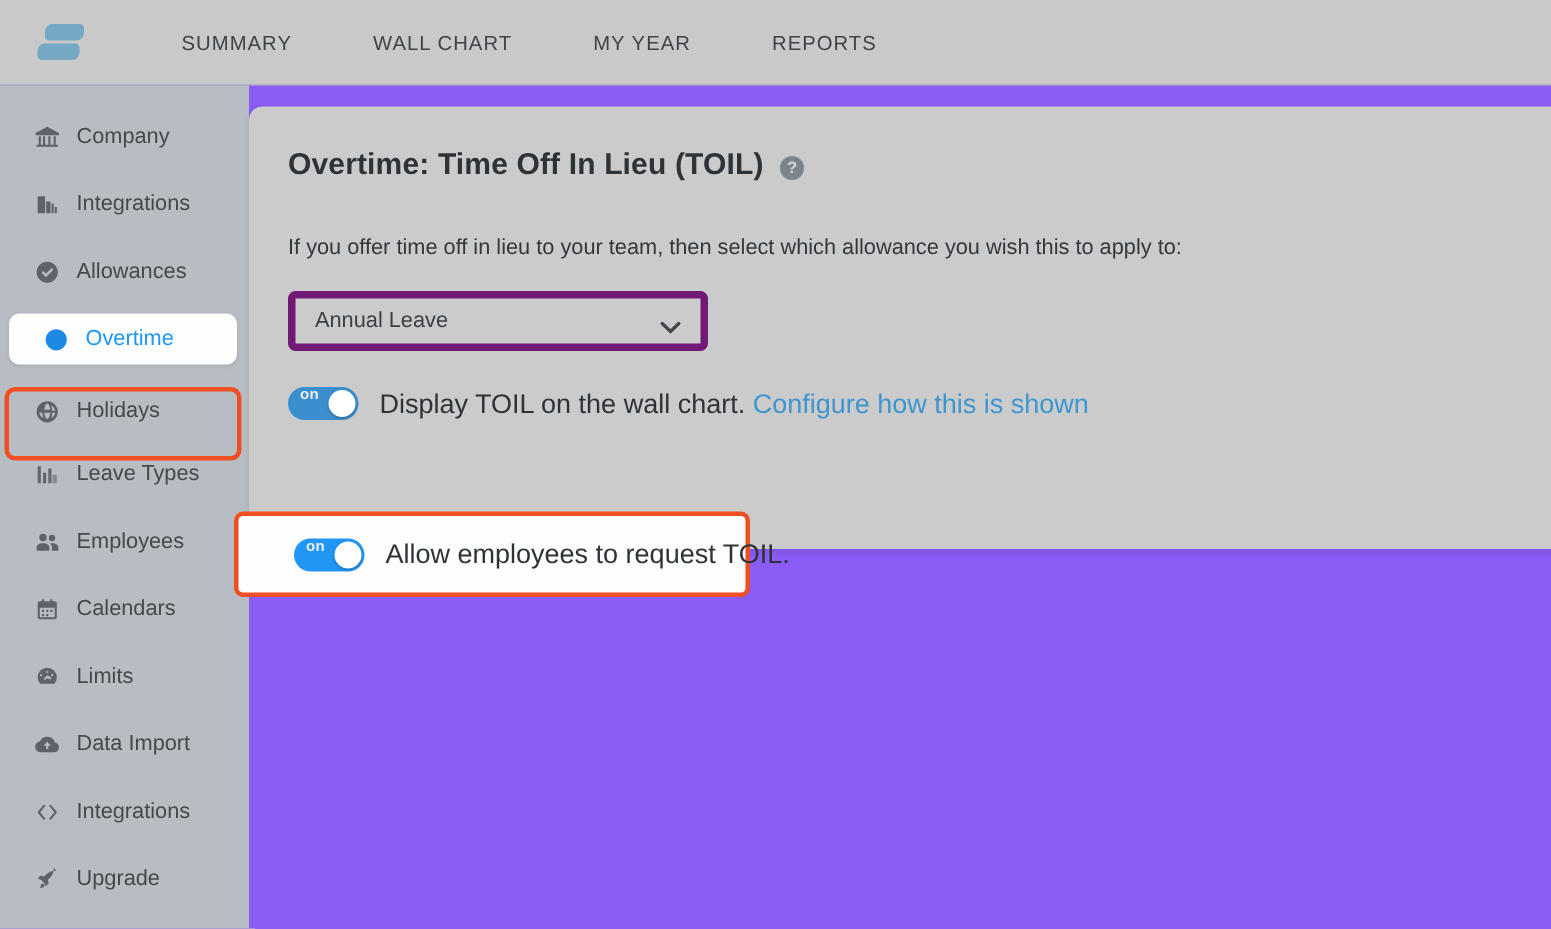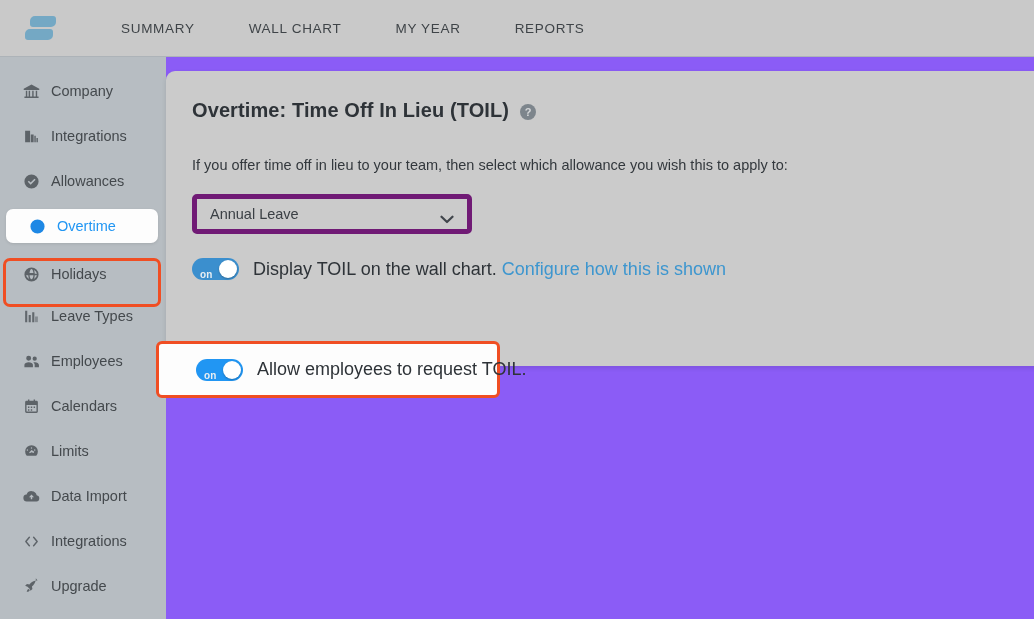--- a/index.html
+++ b/index.html
@@ -199,21 +199,21 @@
     margin-top: 24px;
   }
 
   .switch {
     width: 47px;
     height: 22px;
     border-radius: 11px;
     background: #3b8fce;
     position: relative;
     display: flex;
-    align-items: flex-end;
+    align-items: flex-start;
     flex: none;
     cursor: pointer;
   }
   .switch.bright { background: #2196f3; }
   .switch .sw-text {
     color: #e9eef2;
     font-size: 10px;
     font-weight: bold;
     margin-left: 8px;
     letter-spacing: 0.2px;

